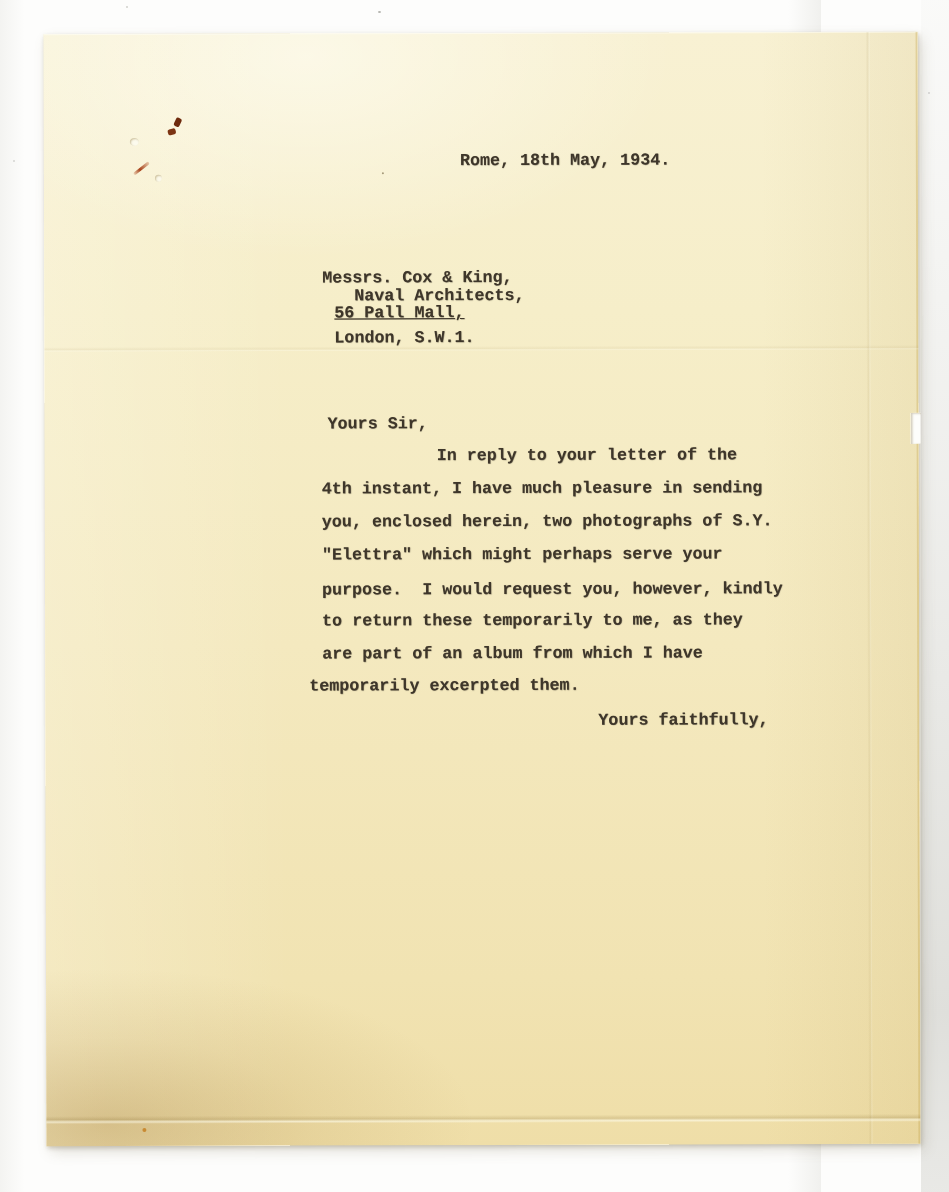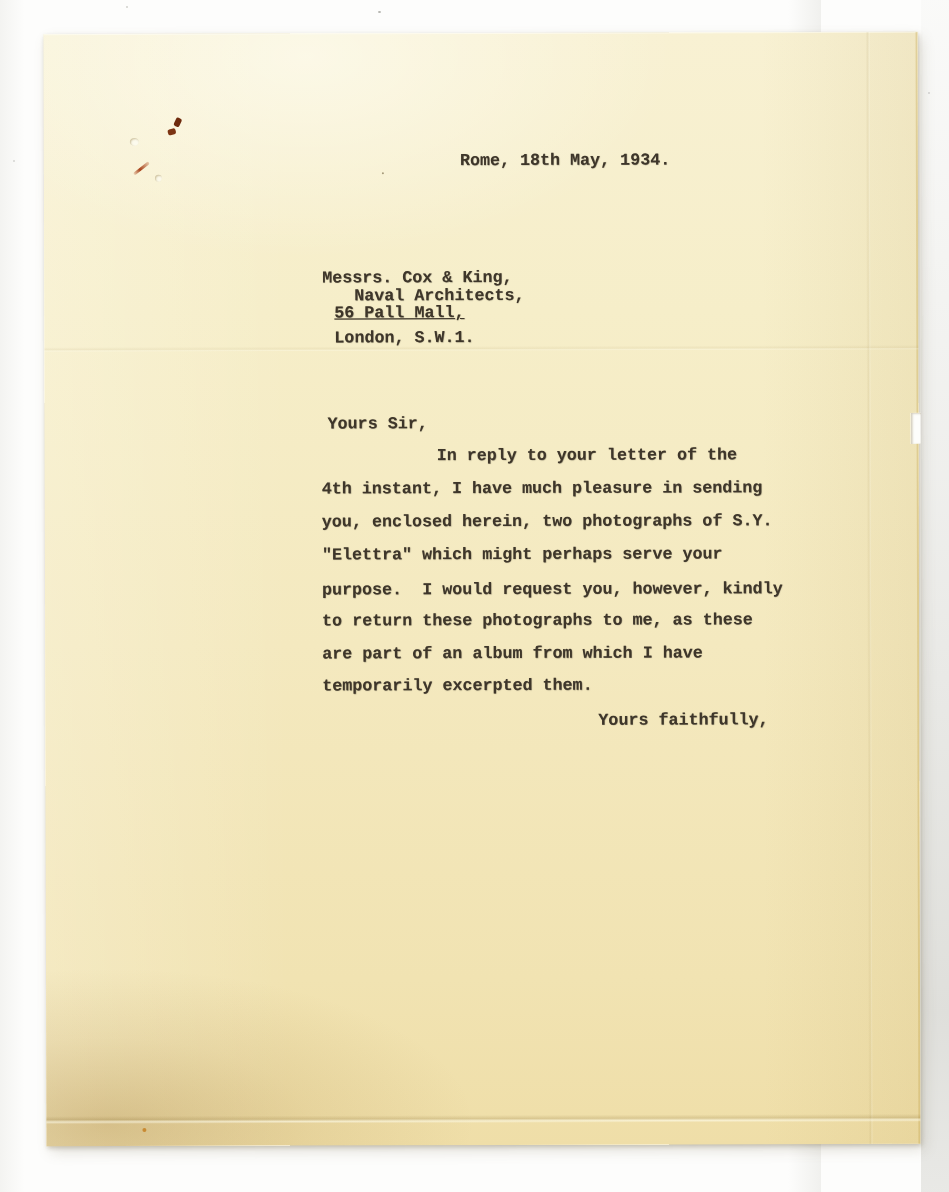--- a/index.html
+++ b/index.html
@@ -95,21 +95,21 @@
   .L-addr2 { left: 290px; top: 272px; text-decoration: underline; }
   .L-addr3 { left: 290px; top: 289px; margin-top: 8px; }
   .L-sal   { left: 283px; top: 383px; }
   .L-b0 { left: 392px; top: 415px; }
   .L-b1 { left: 277px; top: 448px; }
   .L-b2 { left: 277px; top: 481px; }
   .L-b3 { left: 277px; top: 514px; }
   .L-b4 { left: 277px; top: 549px; }
   .L-b5 { left: 277px; top: 580px; }
   .L-b6 { left: 277px; top: 613px; }
-  .L-b7 { left: 277px; top: 645px; }
+  .L-b7 { left: 264px; top: 645px; }
   .L-close { left: 553px; top: 680px; }
   .L-ps0 { left: 273px; top: 780px; }
   .L-ps1 { left: 332px; top: 797px; }
 </style>
 </head>
 <body>
 
 <div class="scan">
 
   <div class="right-band"></div>
@@ -143,21 +143,21 @@
     <div class="tw L-addr2">56 Pall Mall,</div>
     <div class="tw L-addr3">London, S.W.1.</div>
 
     <div class="tw L-sal">Yours Sir,</div>
 
     <div class="tw L-b0">In reply to your letter of the</div>
     <div class="tw L-b1">4th instant, I have much pleasure in sending</div>
     <div class="tw L-b2">you, enclosed herein, two photographs of S.Y.</div>
     <div class="tw L-b3">"Elettra" which might perhaps serve your</div>
     <div class="tw L-b4">purpose.  I would request you, however, kindly</div>
-    <div class="tw L-b5">to return these photographs to me, as these</div>
+    <div class="tw L-b5">to return these temporarily to me, as they</div>
     <div class="tw L-b6">are part of an album from which I have</div>
     <div class="tw L-b7">temporarily excerpted them.</div>
 
     <div class="tw L-close">Yours faithfully,</div>
 
 
   </div>
 </div>
 
 </body></html>

